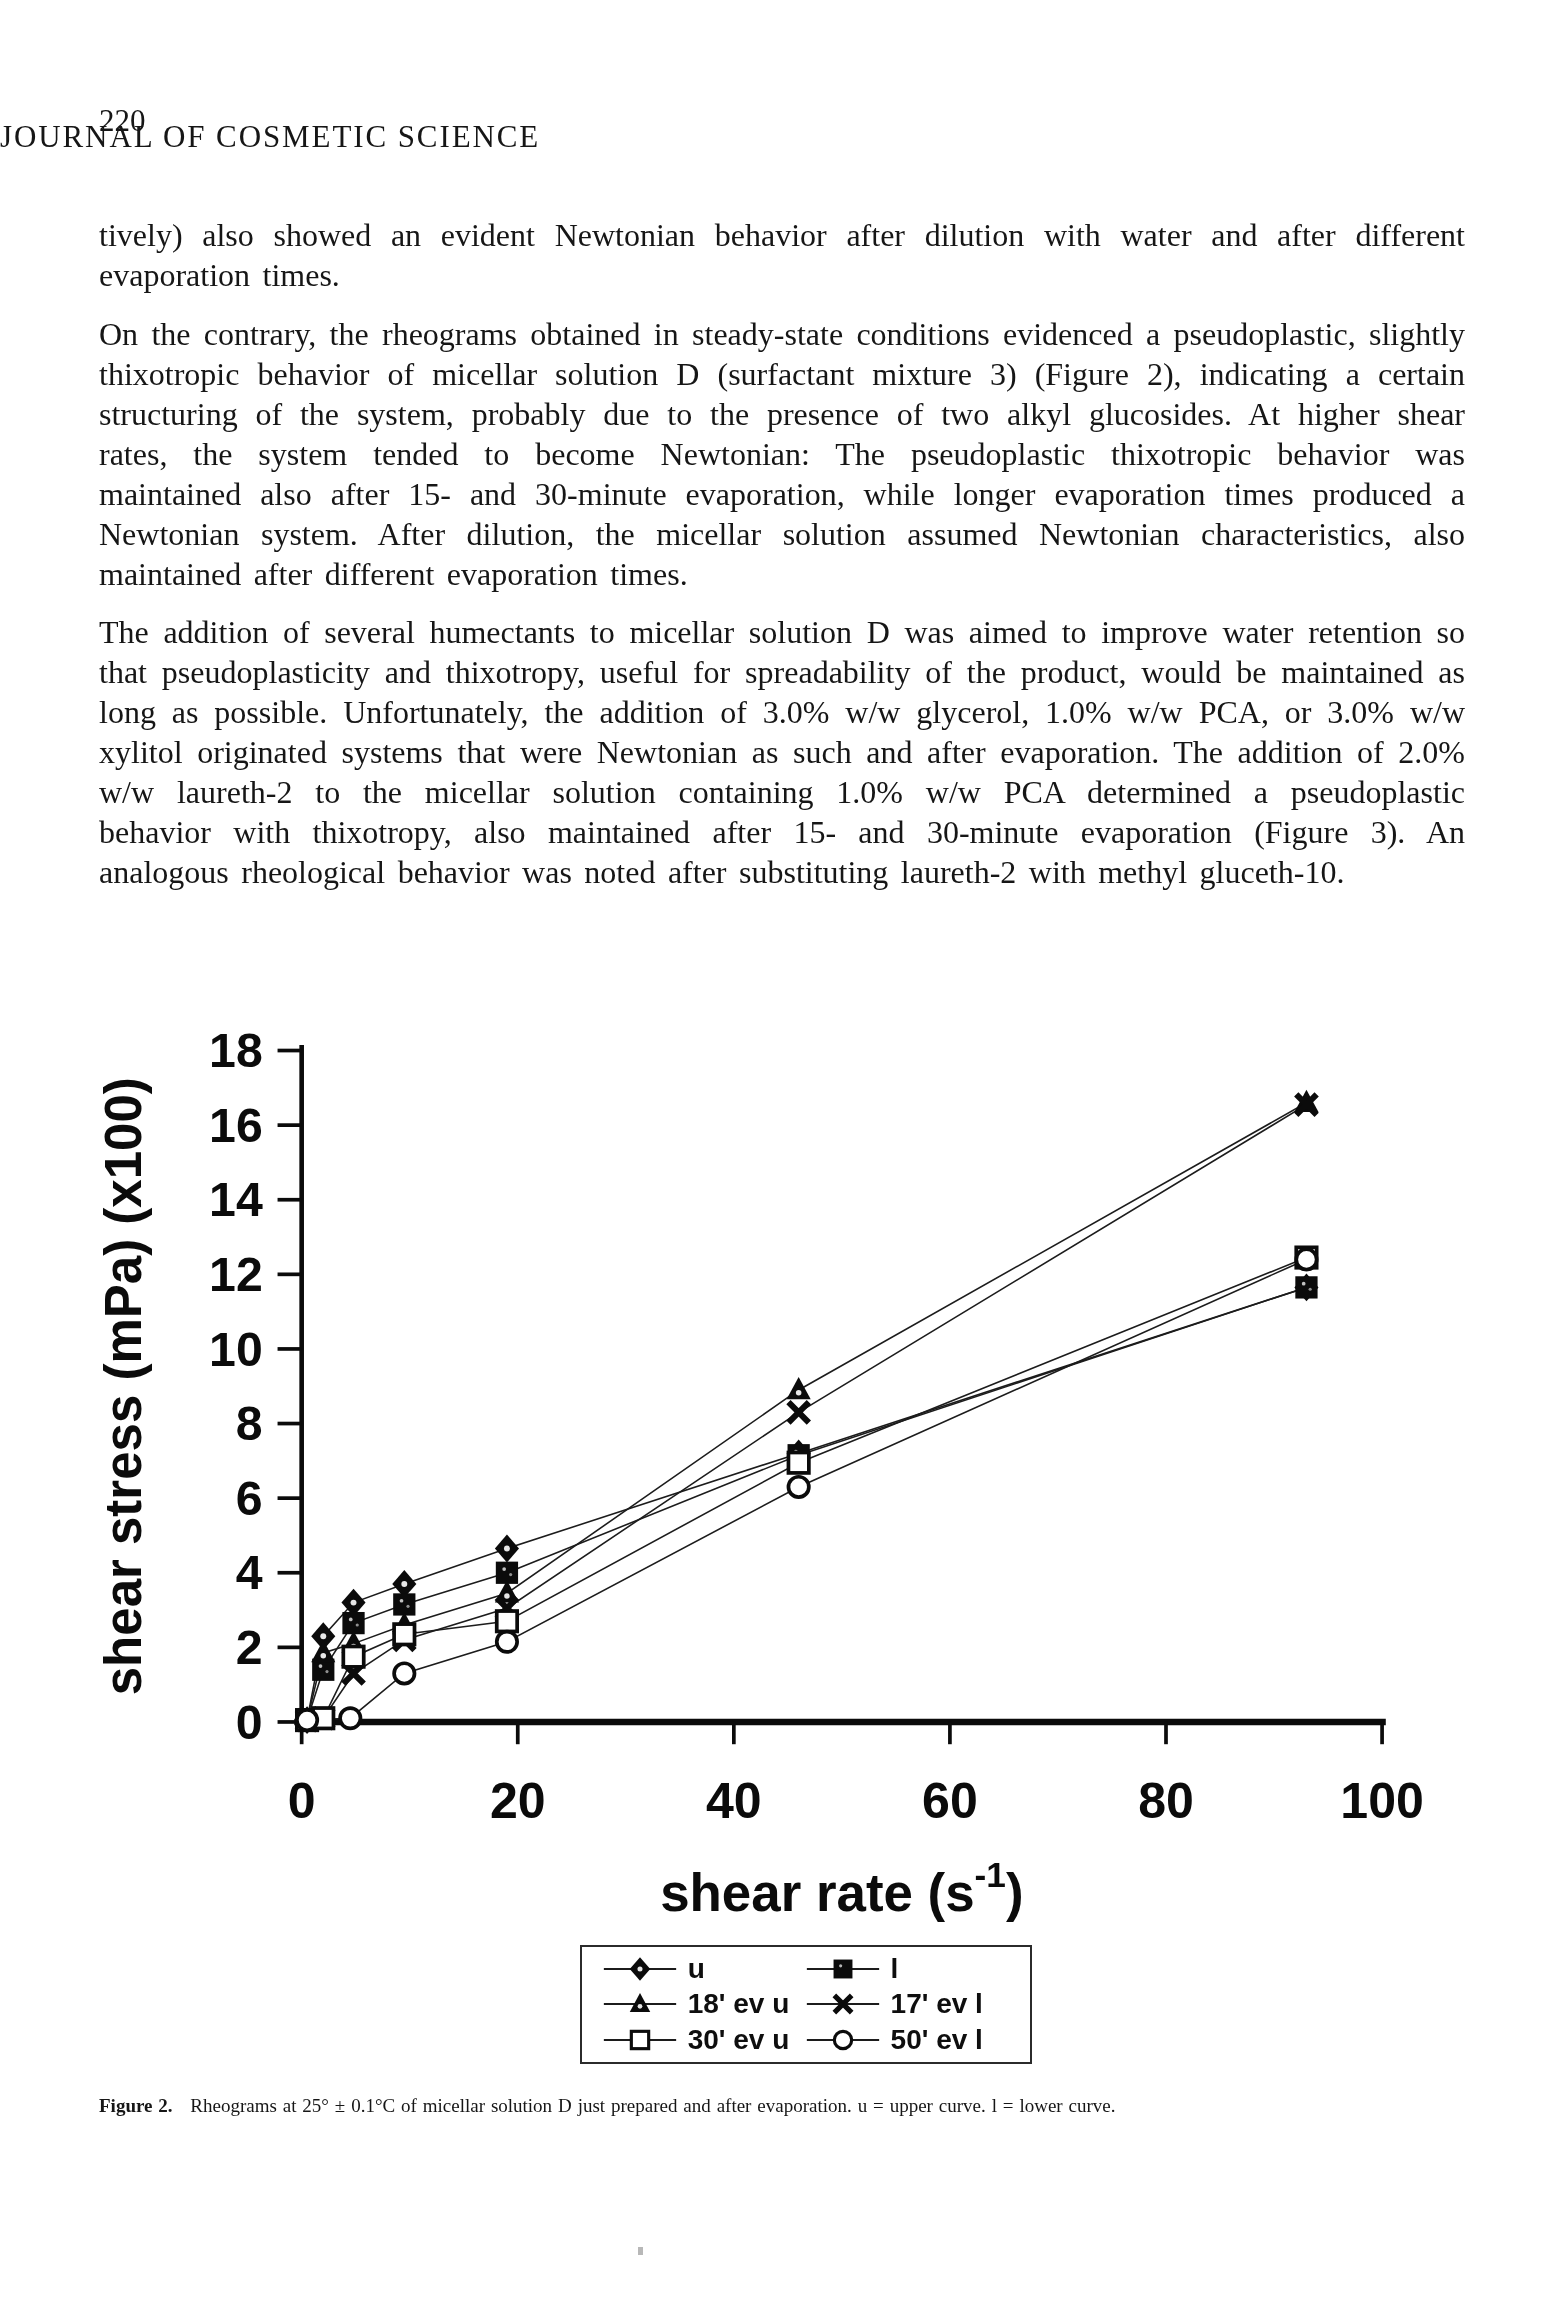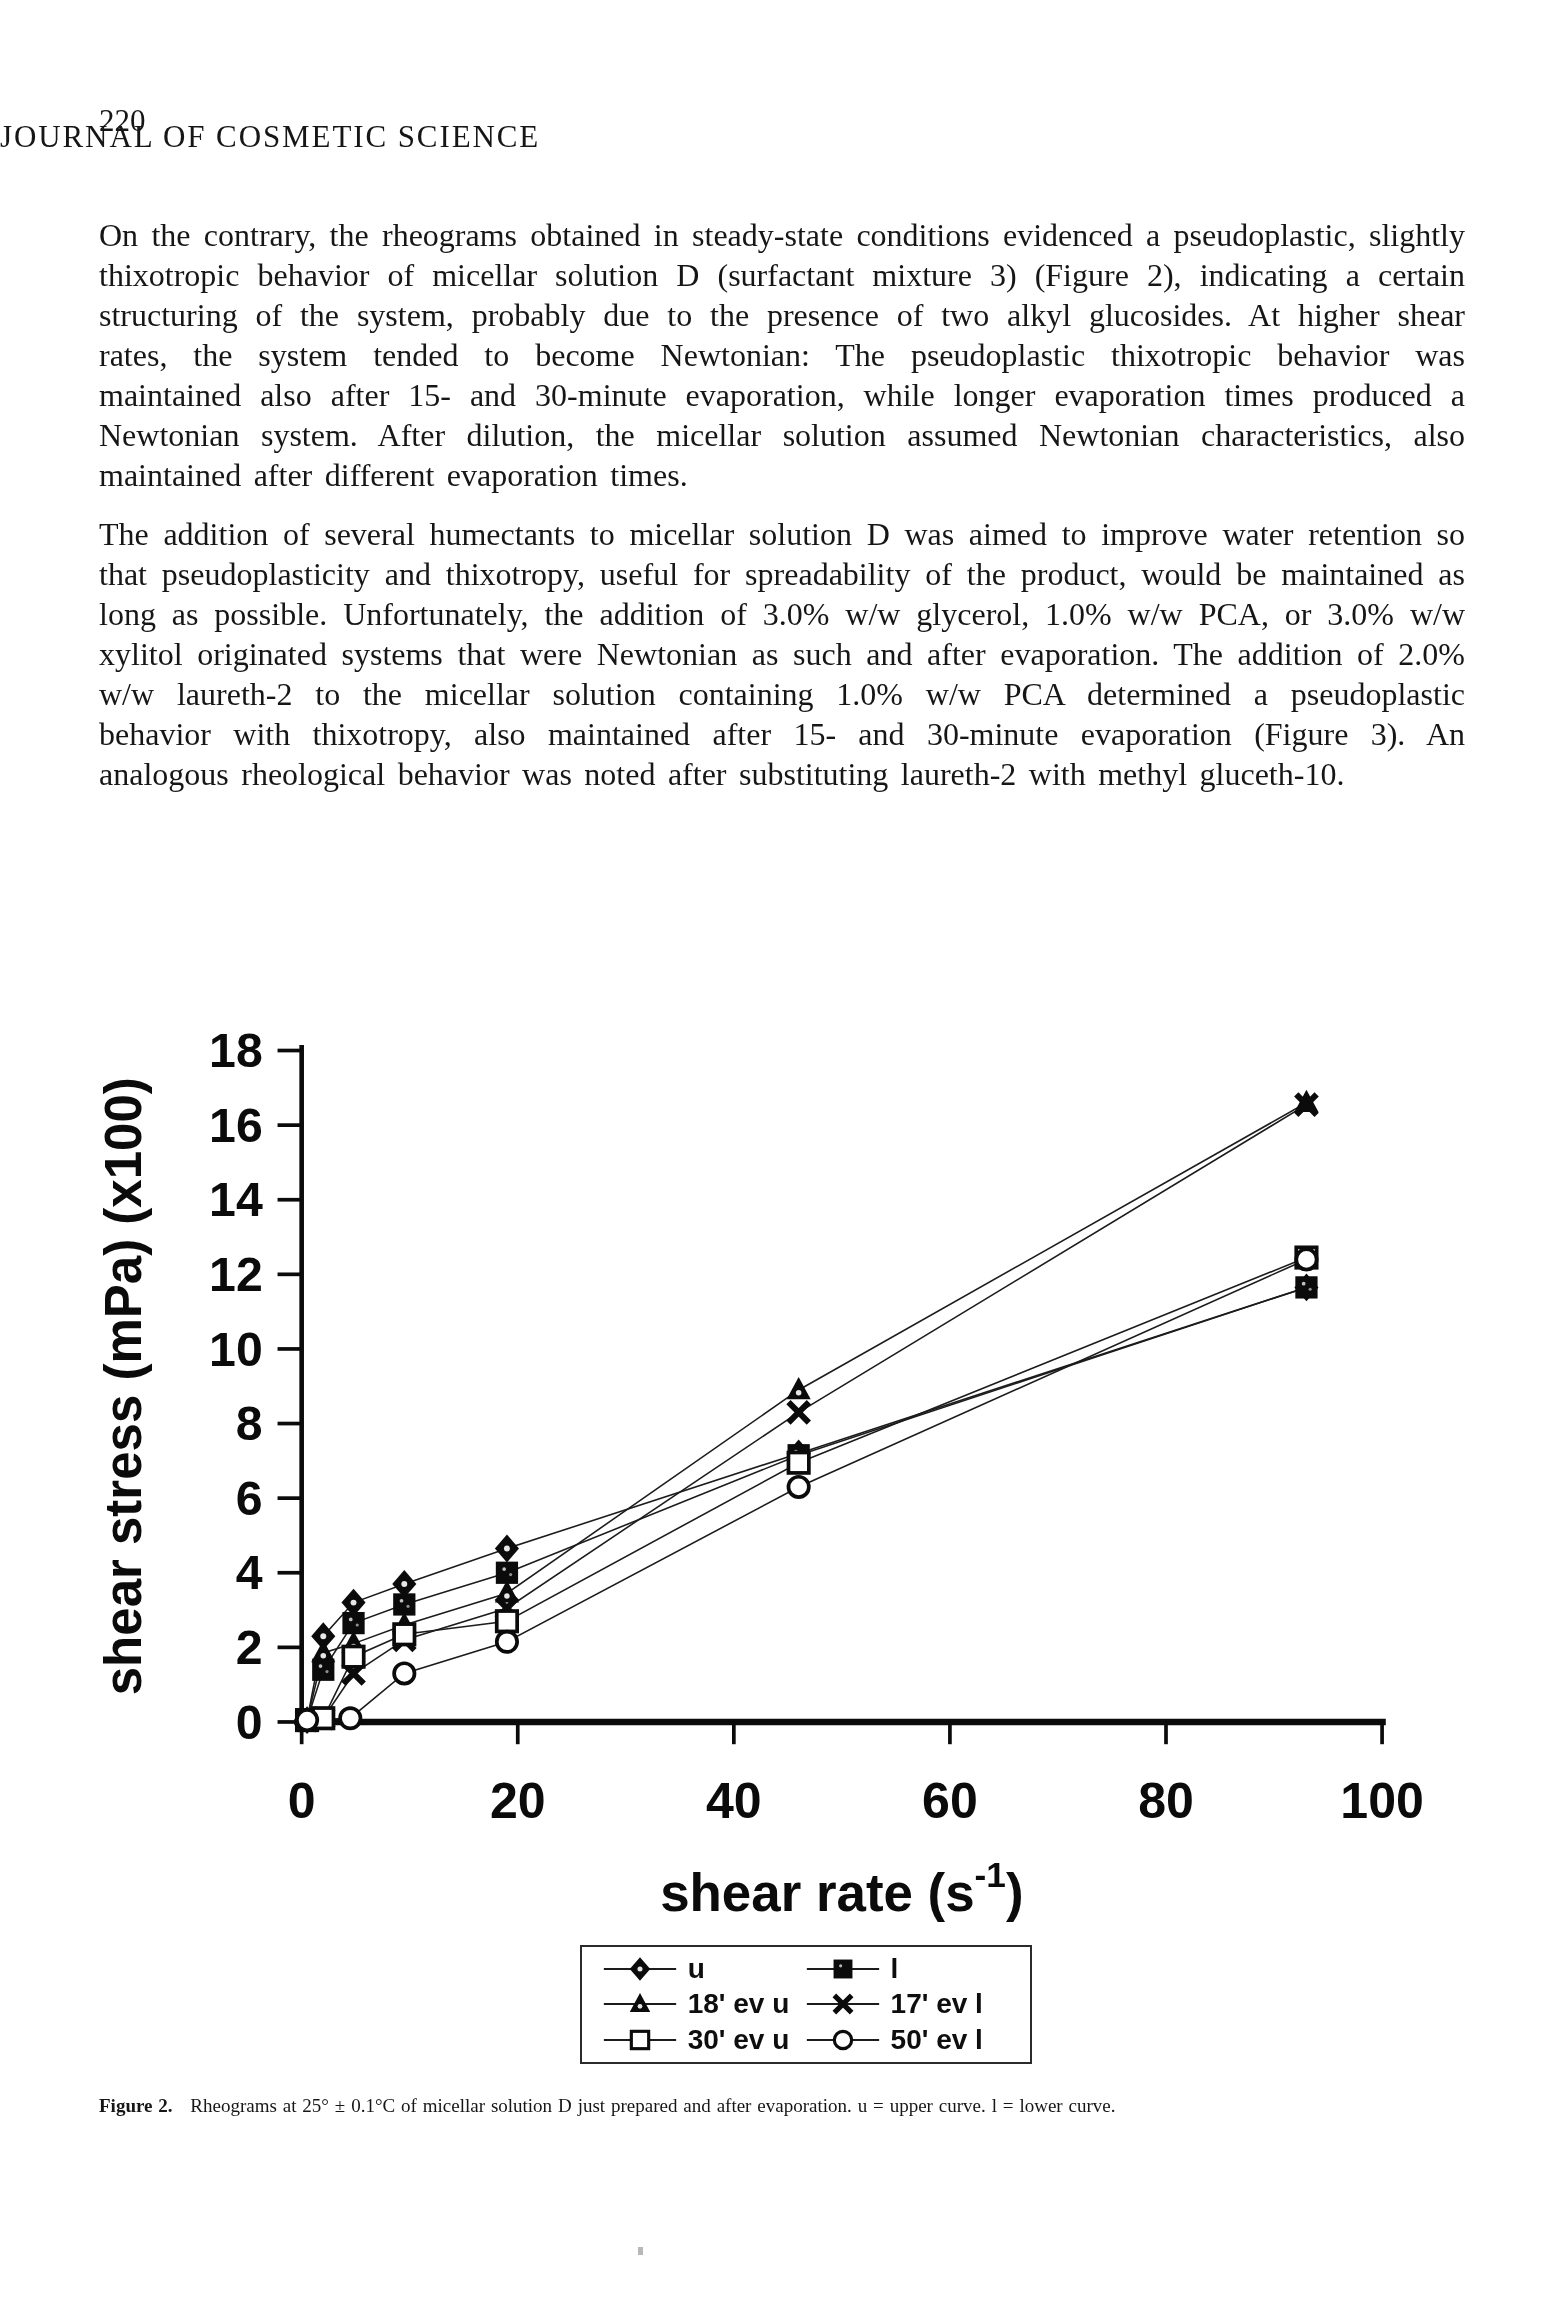--- a/index.html
+++ b/index.html
@@ -37,20 +37,21 @@
     opacity:.7;
   }
 </style>
 </head>
 <body>
 
 <div class="page-number">220</div>
 <div class="journal-title">JOURNAL OF COSMETIC SCIENCE</div>
 
 <div class="body-text">
+  <p>tively) also showed an evident Newtonian behavior after dilution with water and after different evaporation times.</p>
   <p>On the contrary, the rheograms obtained in steady-state conditions evidenced a pseudoplastic, slightly thixotropic behavior of micellar solution D (surfactant mixture 3) (Figure 2), indicating a certain structuring of the system, probably due to the presence of two alkyl glucosides. At higher shear rates, the system tended to become Newtonian: The pseudoplastic thixotropic behavior was maintained also after 15- and 30-minute evaporation, while longer evaporation times produced a Newtonian system. After dilution, the micellar solution assumed Newtonian characteristics, also maintained after different evaporation times.</p>
   <p>The addition of several humectants to micellar solution D was aimed to improve water retention so that pseudoplasticity and thixotropy, useful for spreadability of the product, would be maintained as long as possible. Unfortunately, the addition of 3.0% w/w glycerol, 1.0% w/w PCA, or 3.0% w/w xylitol originated systems that were Newtonian as such and after evaporation. The addition of 2.0% w/w laureth-2 to the micellar solution containing 1.0% w/w PCA determined a pseudoplastic behavior with thixotropy, also maintained after 15- and 30-minute evaporation (Figure 3). An analogous rheological behavior was noted after substituting laureth-2 with methyl gluceth-10.</p>
 </div>
 
 <div class="chart-wrap">
   <svg id="chart-svg" width="1354" height="928" viewBox="0 0 1460 1000" xmlns="http://www.w3.org/2000/svg">
       <line x1="217" y1="776" x2="1394" y2="776" stroke="#0b0b0b" stroke-width="7"></line>
       <line x1="225" y1="46" x2="225" y2="779" stroke="#0b0b0b" stroke-width="5"></line>
       <line x1="199" y1="776" x2="225" y2="776" stroke="#0b0b0b" stroke-width="4"></line>
       <text x="183" y="794" text-anchor="end" font-family="&quot;Liberation Sans&quot;,sans-serif" font-size="52" font-weight="700" fill="#0b0b0b">0</text>

